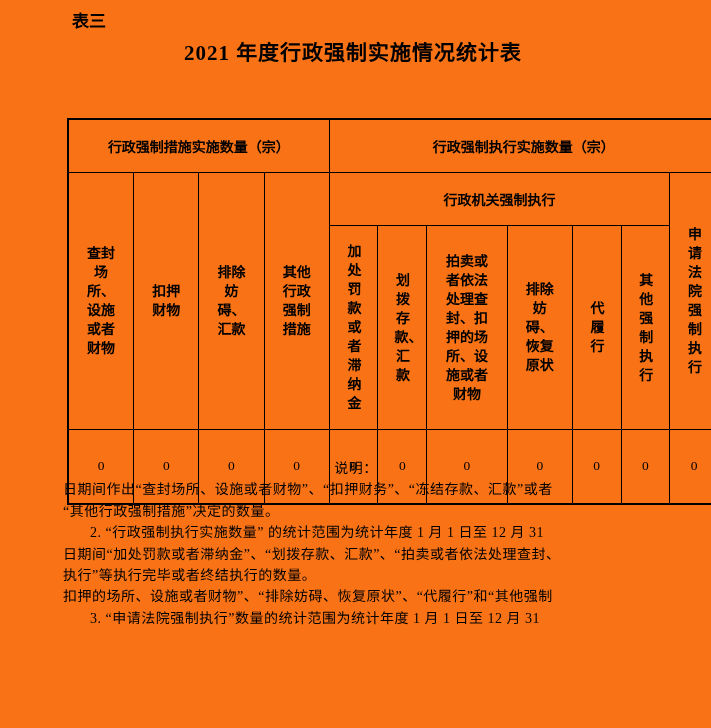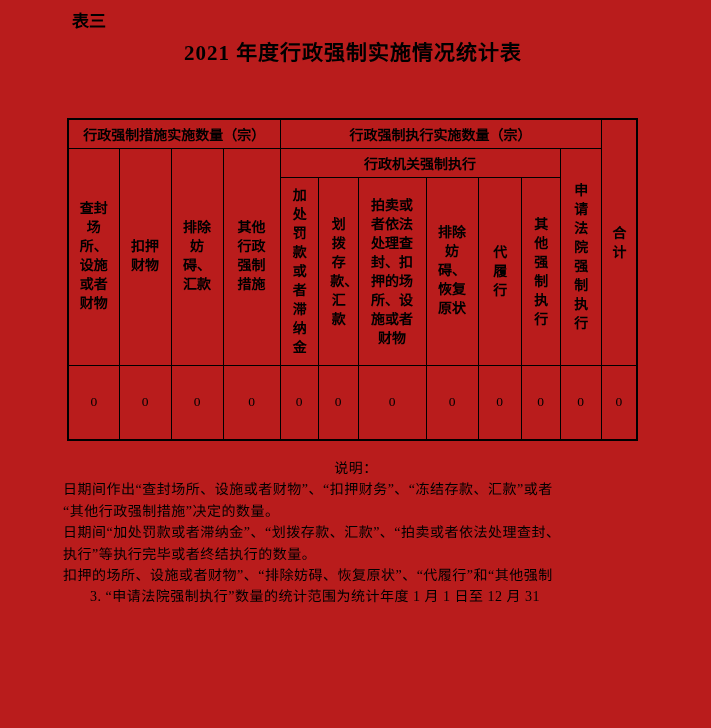--- a/index.html
+++ b/index.html
@@ -6,21 +6,21 @@
     margin: 0;
     padding: 0;
     background: #ffffff;
     color: #000000;
     font-family: "Liberation Serif", serif;
   }
   .page {
     position: relative;
     width: 711px;
     height: 728px;
-    background: #b91c1c;
+    background: #f97316;
     overflow: hidden;
   }
   .corner-label {
     position: absolute;
     left: 72px;
     top: 7px;
     font-size: 17px;
     font-weight: bold;
   }
   .doc-title {
@@ -46,40 +46,40 @@
   table.stats {
     position: absolute;
     left: 67px;
     top: 118px;
     border-collapse: collapse;
     table-layout: fixed;
     border: 2px solid #000;
   }
   table.stats th, table.stats td {
     border: 1px solid #000;
-    padding: 4px;
+    padding: 16px;
     text-align: center;
     vertical-align: middle;
     font-size: 14px;
     font-weight: bold;
     overflow: visible;
   }
   tr.row-group1 { height: 27px; }
   tr.row-group2 { height: 25px; }
   tr.row-vheads { height: 188px; }
   tr.row-data   { height: 74px; }
   .wrap {
     display: inline-block;
     line-height: 19px;
     text-align: center;
     line-break: strict;
     vertical-align: middle;
   }
   .w1 { width: 1.12em; text-align: right; }
-  .w2 { width: 2.3em; font-family: Liberation Mono, monospace; }
+  .w2 { width: 2.3em; }
   .w3 { width: 3.4em; }
   tr.row-data td {
     font-weight: normal;
     font-size: 13.5px;
   }
   .notes {
     position: absolute;
     left: 63px;
     top: 458px;
     width: 586px;
@@ -154,19 +154,20 @@
         <td>0</td>
         <td>0</td>
       </tr>
     </tbody>
   </table>
 
   <div class="notes">
     <div class="notes-heading">说明：</div>
     <div class="note-line">日期间作出“查封场所、设施或者财物”、“扣押财务”、“冻结存款、汇款”或者</div>
     <div class="note-line">“其他行政强制措施”决定的数量。</div>
+    <div class="note-line indent">2. “行政强制执行实施数量” 的统计范围为统计年度 1 月 1 日至 12 月 31</div>
     <div class="note-line">日期间“加处罚款或者滞纳金”、“划拨存款、汇款”、“拍卖或者依法处理查封、</div>
     <div class="note-line">执行”等执行完毕或者终结执行的数量。</div>
     <div class="note-line">扣押的场所、设施或者财物”、“排除妨碍、恢复原状”、“代履行”和“其他强制</div>
     <div class="note-line indent">3. “申请法院强制执行”数量的统计范围为统计年度 1 月 1 日至 12 月 31</div>
   </div>
 
 </div>
 
 </body></html>

